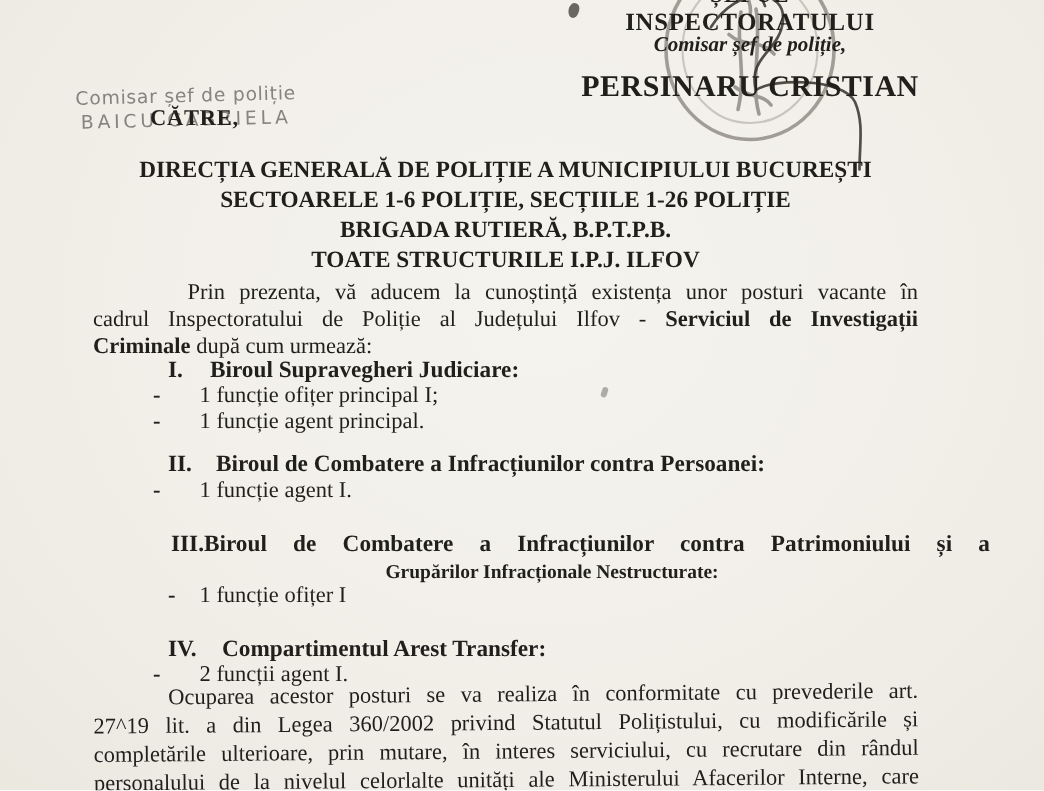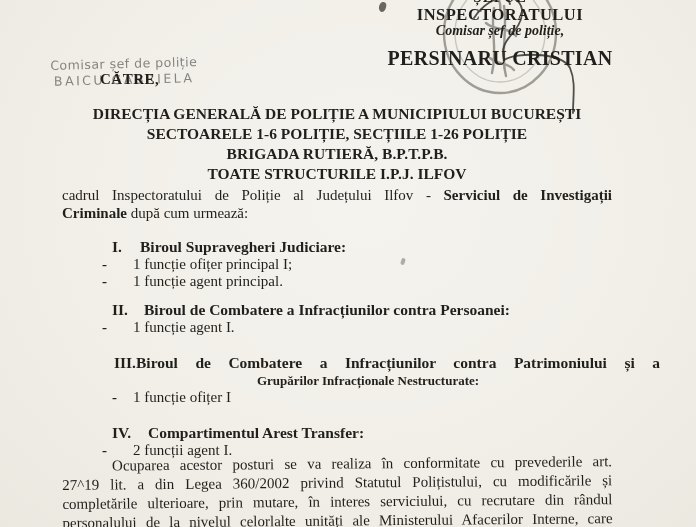--- a/index.html
+++ b/index.html
@@ -96,20 +96,21 @@
   <div class="abs salutation">CĂTRE,</div>
 
   <div class="abs address">
     <div>DIRECȚIA GENERALĂ DE POLIȚIE A MUNICIPIULUI BUCUREȘTI</div>
     <div>SECTOARELE 1-6 POLIȚIE, SECȚIILE 1-26 POLIȚIE</div>
     <div>BRIGADA RUTIERĂ, B.P.T.P.B.</div>
     <div>TOATE STRUCTURILE I.P.J. ILFOV</div>
   </div>
 
   <div class="abs para intro">
+    <div class="ln jl l1">Prin prezenta, vă aducem la cunoștință existența unor posturi vacante în</div>
     <div class="ln jl"><span>cadrul Inspectoratului de Poliție al Județului Ilfov - </span><span class="b">Serviciul de Investigații</span></div>
     <div class="ln"><span class="b">Criminale</span><span> după cum urmează:</span></div>
   </div>
 
   <div class="abs sect s1">
     <div class="t"><span class="num num1">I.</span><span>Biroul Supravegheri Judiciare:</span></div>
     <div class="it"><span class="dash">-</span><span class="txt">1 funcție ofițer principal I;</span></div>
     <div class="it"><span class="dash">-</span><span class="txt">1 funcție agent principal.</span></div>
   </div>
 

